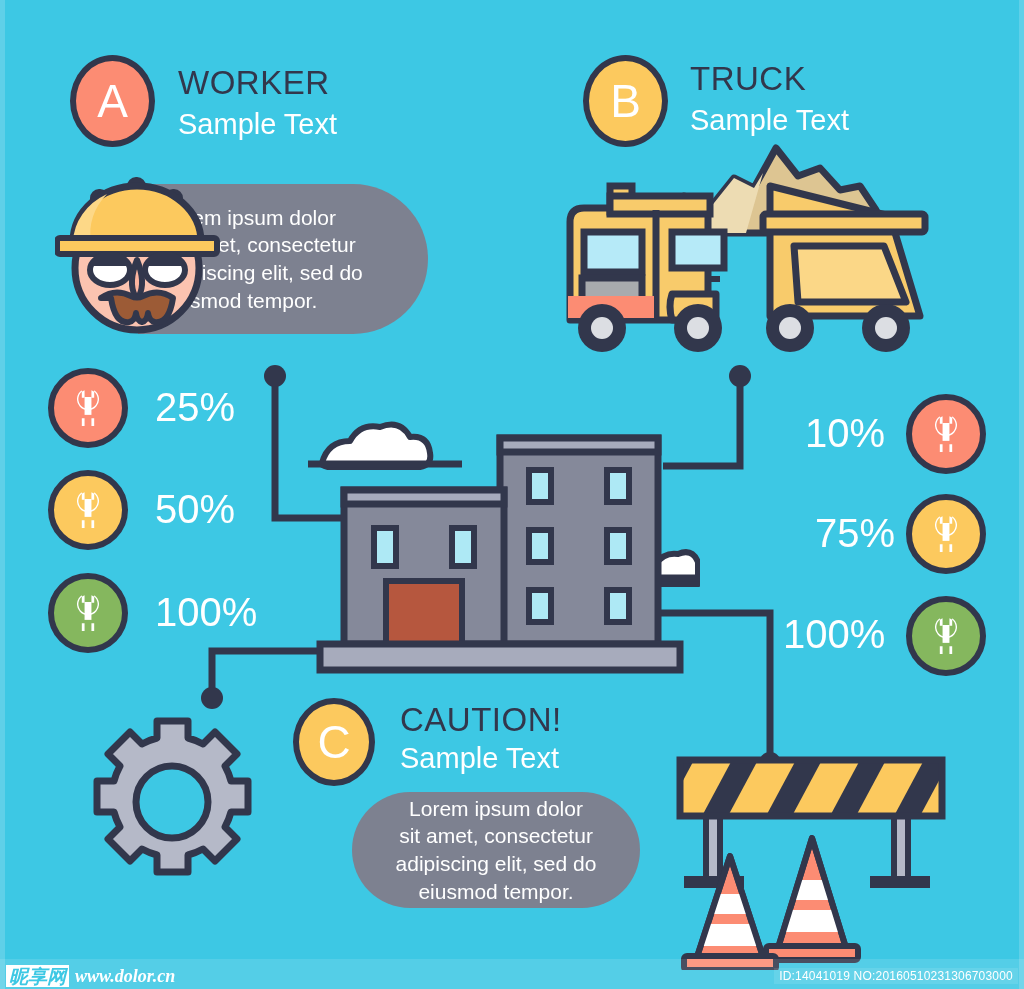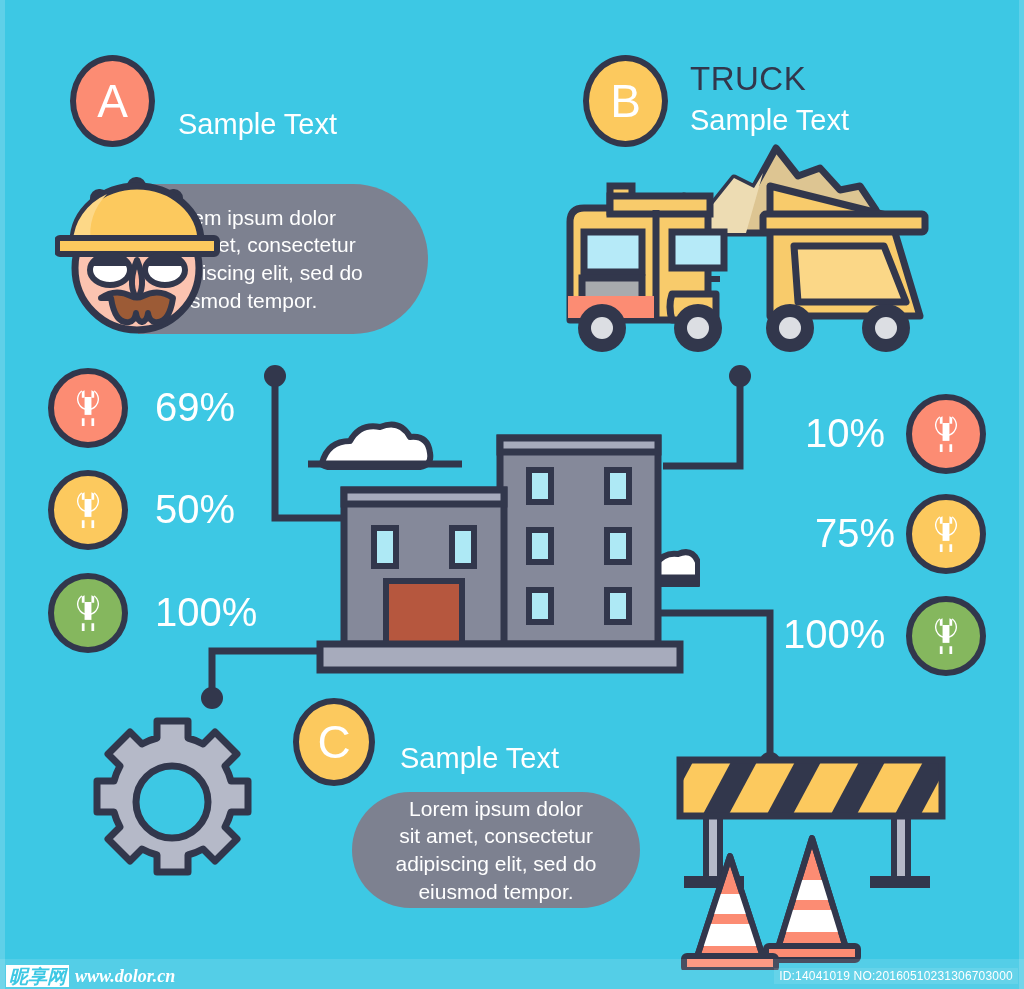--- a/index.html
+++ b/index.html
@@ -129,20 +129,21 @@
       <circle cx="275" cy="376" r="11"></circle>
       <circle cx="740" cy="376" r="11"></circle>
       <circle cx="212" cy="698" r="11"></circle>
       <circle cx="770" cy="763" r="11"></circle>
     </g>
   </svg>
 
   <div class="badge badge-a abs" style="left:70px;top:55px;width:85px;height:92px;font-size:46px;">
     <span>A</span>
   </div>
+  <div class="hdr-title abs" style="left:178px;top:66px;">WORKER</div>
   <div class="hdr-sub abs" style="left:178px;top:110px;">Sample Text</div>
 
   <div class="bubble bubble-a abs" style="left:138px;top:184px;width:290px;height:150px;">
     <div>Lorem ipsum dolor</div>
     <div>sit amet, consectetur</div>
     <div>adipiscing elit, sed do</div>
     <div>eiusmod tempor.</div>
   </div>
 
   <svg class="abs" style="left:55px;top:170px;width:165px;height:170px;" viewBox="0 0 165 170">
@@ -218,21 +219,21 @@
     </g>
   </svg>
 
   <div class="pct-icon c-red abs" style="left:48px;top:368px;width:80px;height:80px;">
     <svg viewBox="0 0 32 52" width="22" height="36">
       <path d="M11,0 L11,11 L7,11 L7,0 A16,16 0 1,0 25,0 L25,11 L21,11 L21,0 A14,14 0 1,1 11,0 Z" fill="#fff"></path>
       <rect x="11" y="10" width="10" height="26" fill="#fff"></rect>
       <path d="M21,52 L21,41 L25,41 L25,52 A16,16 0 1,1 7,52 L7,41 L11,41 L11,52 A14,14 0 1,0 21,52 Z" fill="#fff"></path>
     </svg>
   </div>
-  <div class="pct-label abs" style="left:155px;top:387px;">69%</div>
+  <div class="pct-label abs" style="left:155px;top:387px;">25%</div>
 
   <div class="pct-icon c-yellow abs" style="left:48px;top:470px;width:80px;height:80px;">
     <svg viewBox="0 0 32 52" width="22" height="36">
       <path d="M11,0 L11,11 L7,11 L7,0 A16,16 0 1,0 25,0 L25,11 L21,11 L21,0 A14,14 0 1,1 11,0 Z" fill="#fff"></path>
       <rect x="11" y="10" width="10" height="26" fill="#fff"></rect>
       <path d="M21,52 L21,41 L25,41 L25,52 A16,16 0 1,1 7,52 L7,41 L11,41 L11,52 A14,14 0 1,0 21,52 Z" fill="#fff"></path>
     </svg>
   </div>
   <div class="pct-label abs" style="left:155px;top:489px;">50%</div>
 
@@ -306,20 +307,21 @@
   </svg>
 
   <svg class="abs" style="left:85px;top:715px;width:175px;height:175px;" viewBox="0 0 175 175">
     <path d="M72,6 h31 v17 a66,66 0 0,1 15,6 l12,-12 l22,22 l-12,12 a66,66 0 0,1 6,15 h17 v31 h-17 a66,66 0 0,1 -6,15 l12,12 l-22,22 l-12,-12 a66,66 0 0,1 -15,6 v17 h-31 v-17 a66,66 0 0,1 -15,-6 l-12,12 l-22,-22 l12,-12 a66,66 0 0,1 -6,-15 h-17 v-31 h17 a66,66 0 0,1 6,-15 l-12,-12 l22,-22 l12,12 a66,66 0 0,1 15,-6 z" fill="#b5b9c8" stroke="#32374c" stroke-width="7" stroke-linejoin="round"></path>
     <circle cx="87" cy="87" r="36" fill="#3dc8e4" stroke="#32374c" stroke-width="7"></circle>
   </svg>
 
   <div class="badge badge-c abs" style="left:293px;top:698px;width:82px;height:88px;font-size:46px;">
     <span>C</span>
   </div>
+  <div class="hdr-title abs" style="left:400px;top:703px;">CAUTION!</div>
   <div class="hdr-sub abs" style="left:400px;top:744px;">Sample Text</div>
 
   <div class="bubble bubble-c abs" style="left:352px;top:792px;width:288px;height:116px;">
     <div>Lorem ipsum dolor</div>
     <div>sit amet, consectetur</div>
     <div>adipiscing elit, sed do</div>
     <div>eiusmod tempor.</div>
   </div>
 
   <svg class="abs" style="left:670px;top:748px;width:340px;height:222px;" viewBox="0 0 340 222">

